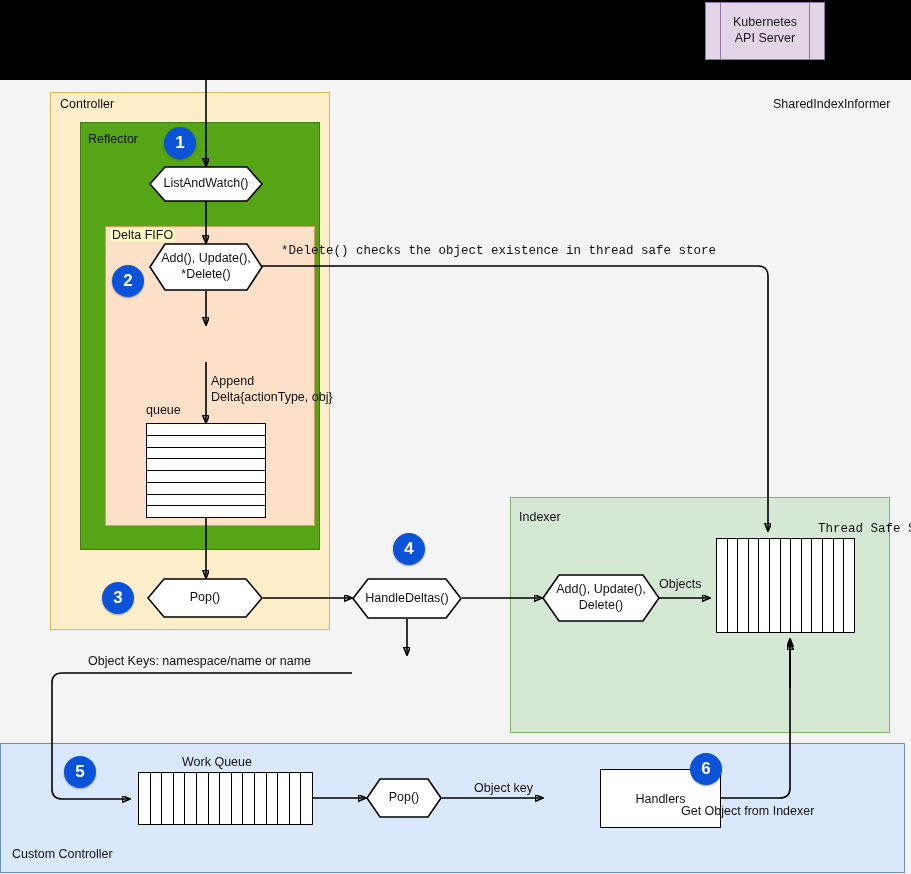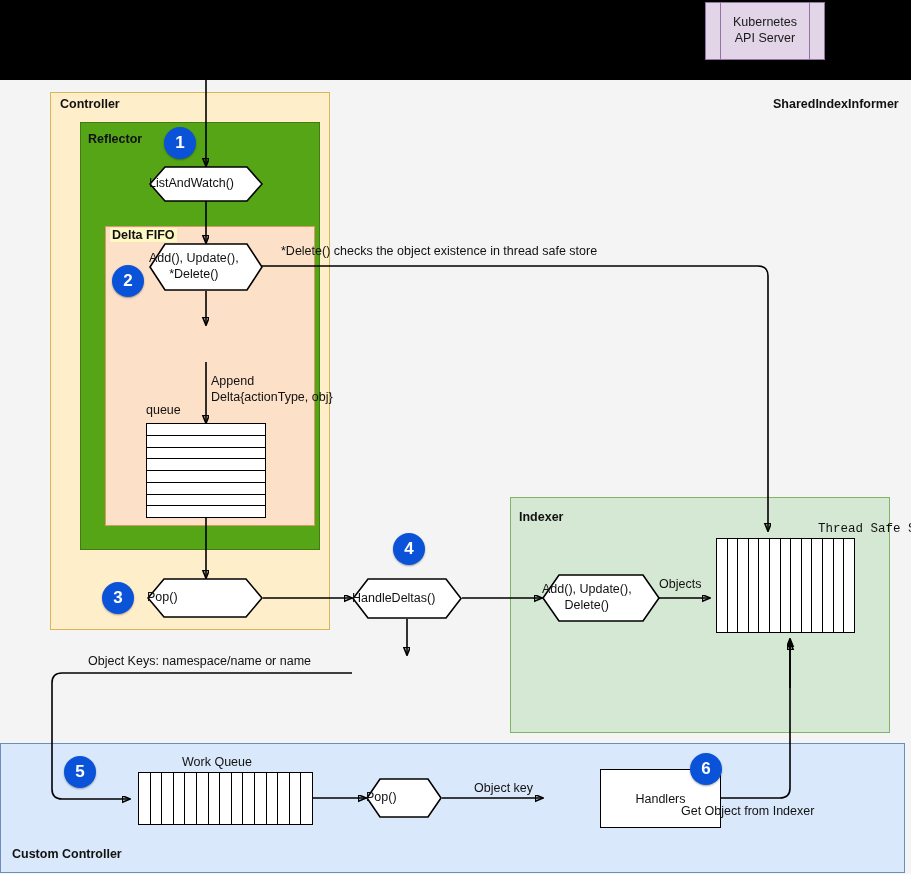--- a/index.html
+++ b/index.html
@@ -19,30 +19,30 @@
              font-size:12.5px;color:#1a1a1a;line-height:1.25;}
   .apiserver .vline{position:absolute;top:0;bottom:0;width:1px;background:#9673a6;}
   .apiserver .vline.l{left:14px;} .apiserver .vline.r{right:14px;}
 
   .controller{left:50px;top:92px;width:280px;height:538px;background:#ffeeca;border:1px solid #d6b656;}
   .reflector{left:80px;top:122px;width:240px;height:428px;background:#56a516;border:1px solid #3f7d13;}
   .deltafifo{left:105px;top:226px;width:210px;height:300px;background:#fde0c8;border:1px solid #d79b63;}
   .indexer{left:510px;top:497px;width:380px;height:236px;background:#d5e8d4;border:1px solid #82b366;}
   .customctrl{left:0px;top:743px;width:905px;height:130px;background:#dae8fc;border:1px solid #6c8ebf;}
 
-  .region-label{position:absolute;font-size:12.5px;font-weight:bold;color:#111;white-space:nowrap;}
+  .region-label{position:absolute;font-size:12.5px;font-weight:normal;color:#111;white-space:nowrap;}
   .lbl-controller{left:60px;top:97px;}
   .lbl-reflector{left:88px;top:132px;}
   .lbl-deltafifo{left:110px;top:228px;background:#fef9c3;padding:0 2px;}
   .lbl-indexer{left:519px;top:510px;}
   .lbl-customctrl{left:12px;top:847px;}
   .lbl-shared{left:773px;top:97px;}
 
   
-  .hex{position:absolute;box-sizing:border-box;display:flex;align-items:center;
+  .hex{position:absolute;box-sizing:border-box;display:flex;align-items:center;justify-content:center;
        text-align:center;font-size:12.5px;color:#111;line-height:1.25;z-index:6;}
   .hex svg{position:absolute;left:0;top:0;width:100%;height:100%;}
   .hex span{position:relative;z-index:2;}
 
   
   .rectbox{position:absolute;box-sizing:border-box;background:#fff;border:1.6px solid #000;z-index:5;}
   .rectbox.label{display:flex;align-items:center;justify-content:center;font-size:12.5px;color:#111;}
 
   
   .hstripe{position:absolute;box-sizing:border-box;background:#fff;border:1.6px solid #000;z-index:5;
@@ -232,21 +232,21 @@
     <i></i>
       <i></i>
     <i></i>
   </div>
   <div class="store-title" style="left:182px;top:755px;">Work Queue</div>
 
   <div class="rectbox label" style="left:552px;top:769px;width:121px;height:59px;margin-left:48px;">
     <span>Handlers</span>
   </div>
 
-  <div class="anno" style="left:281px;top:244px;">*Delete() checks the object existence in thread safe store</div>
+  <div class="anno" style="left:281px;top:244px;font-family:Liberation Mono, monospace;">*Delete() checks the object existence in thread safe store</div>
   <div class="anno" style="left:211px;top:374px;">
     <span>Append</span><br>
     <span>Delta{actionType, obj}</span>
   </div>
   <div class="anno" style="left:659px;top:577px;">Objects</div>
   <div class="anno" style="left:88px;top:654px;">Object Keys: namespace/name or name</div>
   <div class="anno" style="left:459px;top:781px;margin-left:15px;">Object key</div>
   <div class="anno" style="left:681px;top:804px;">Get Object from Indexer</div>
 
   <div class="badge" style="left:164px;top:127px;">1</div>

